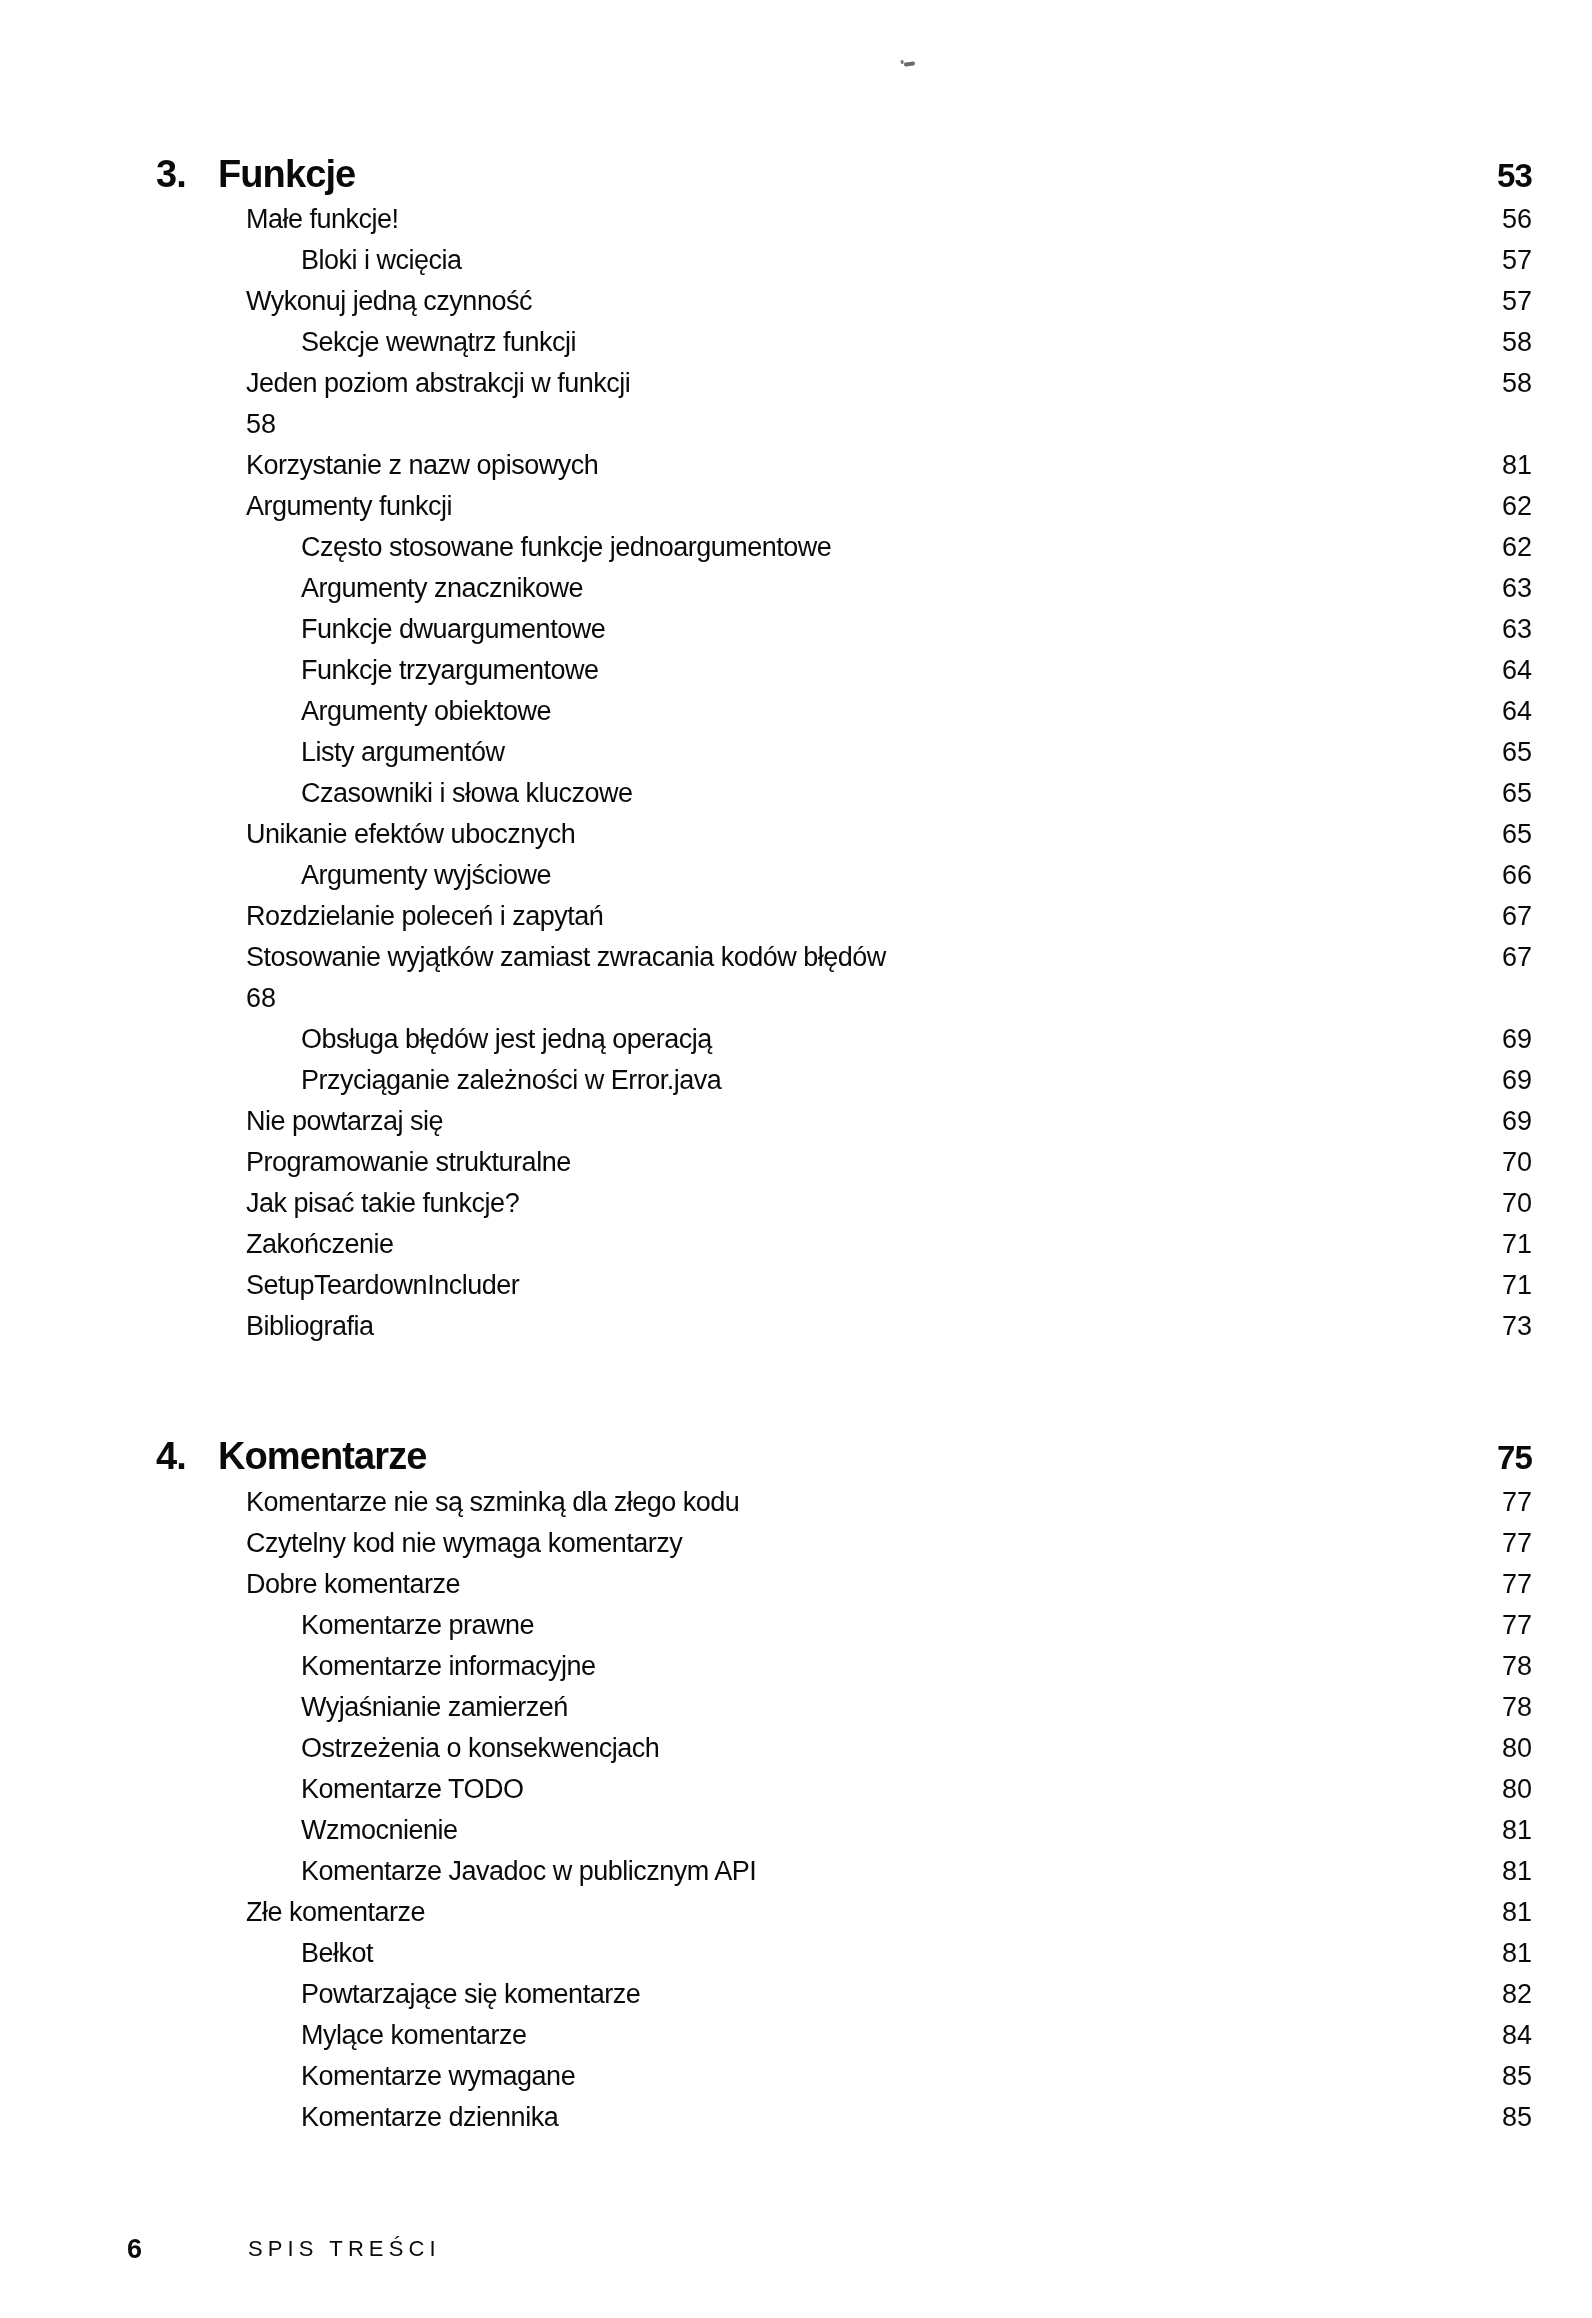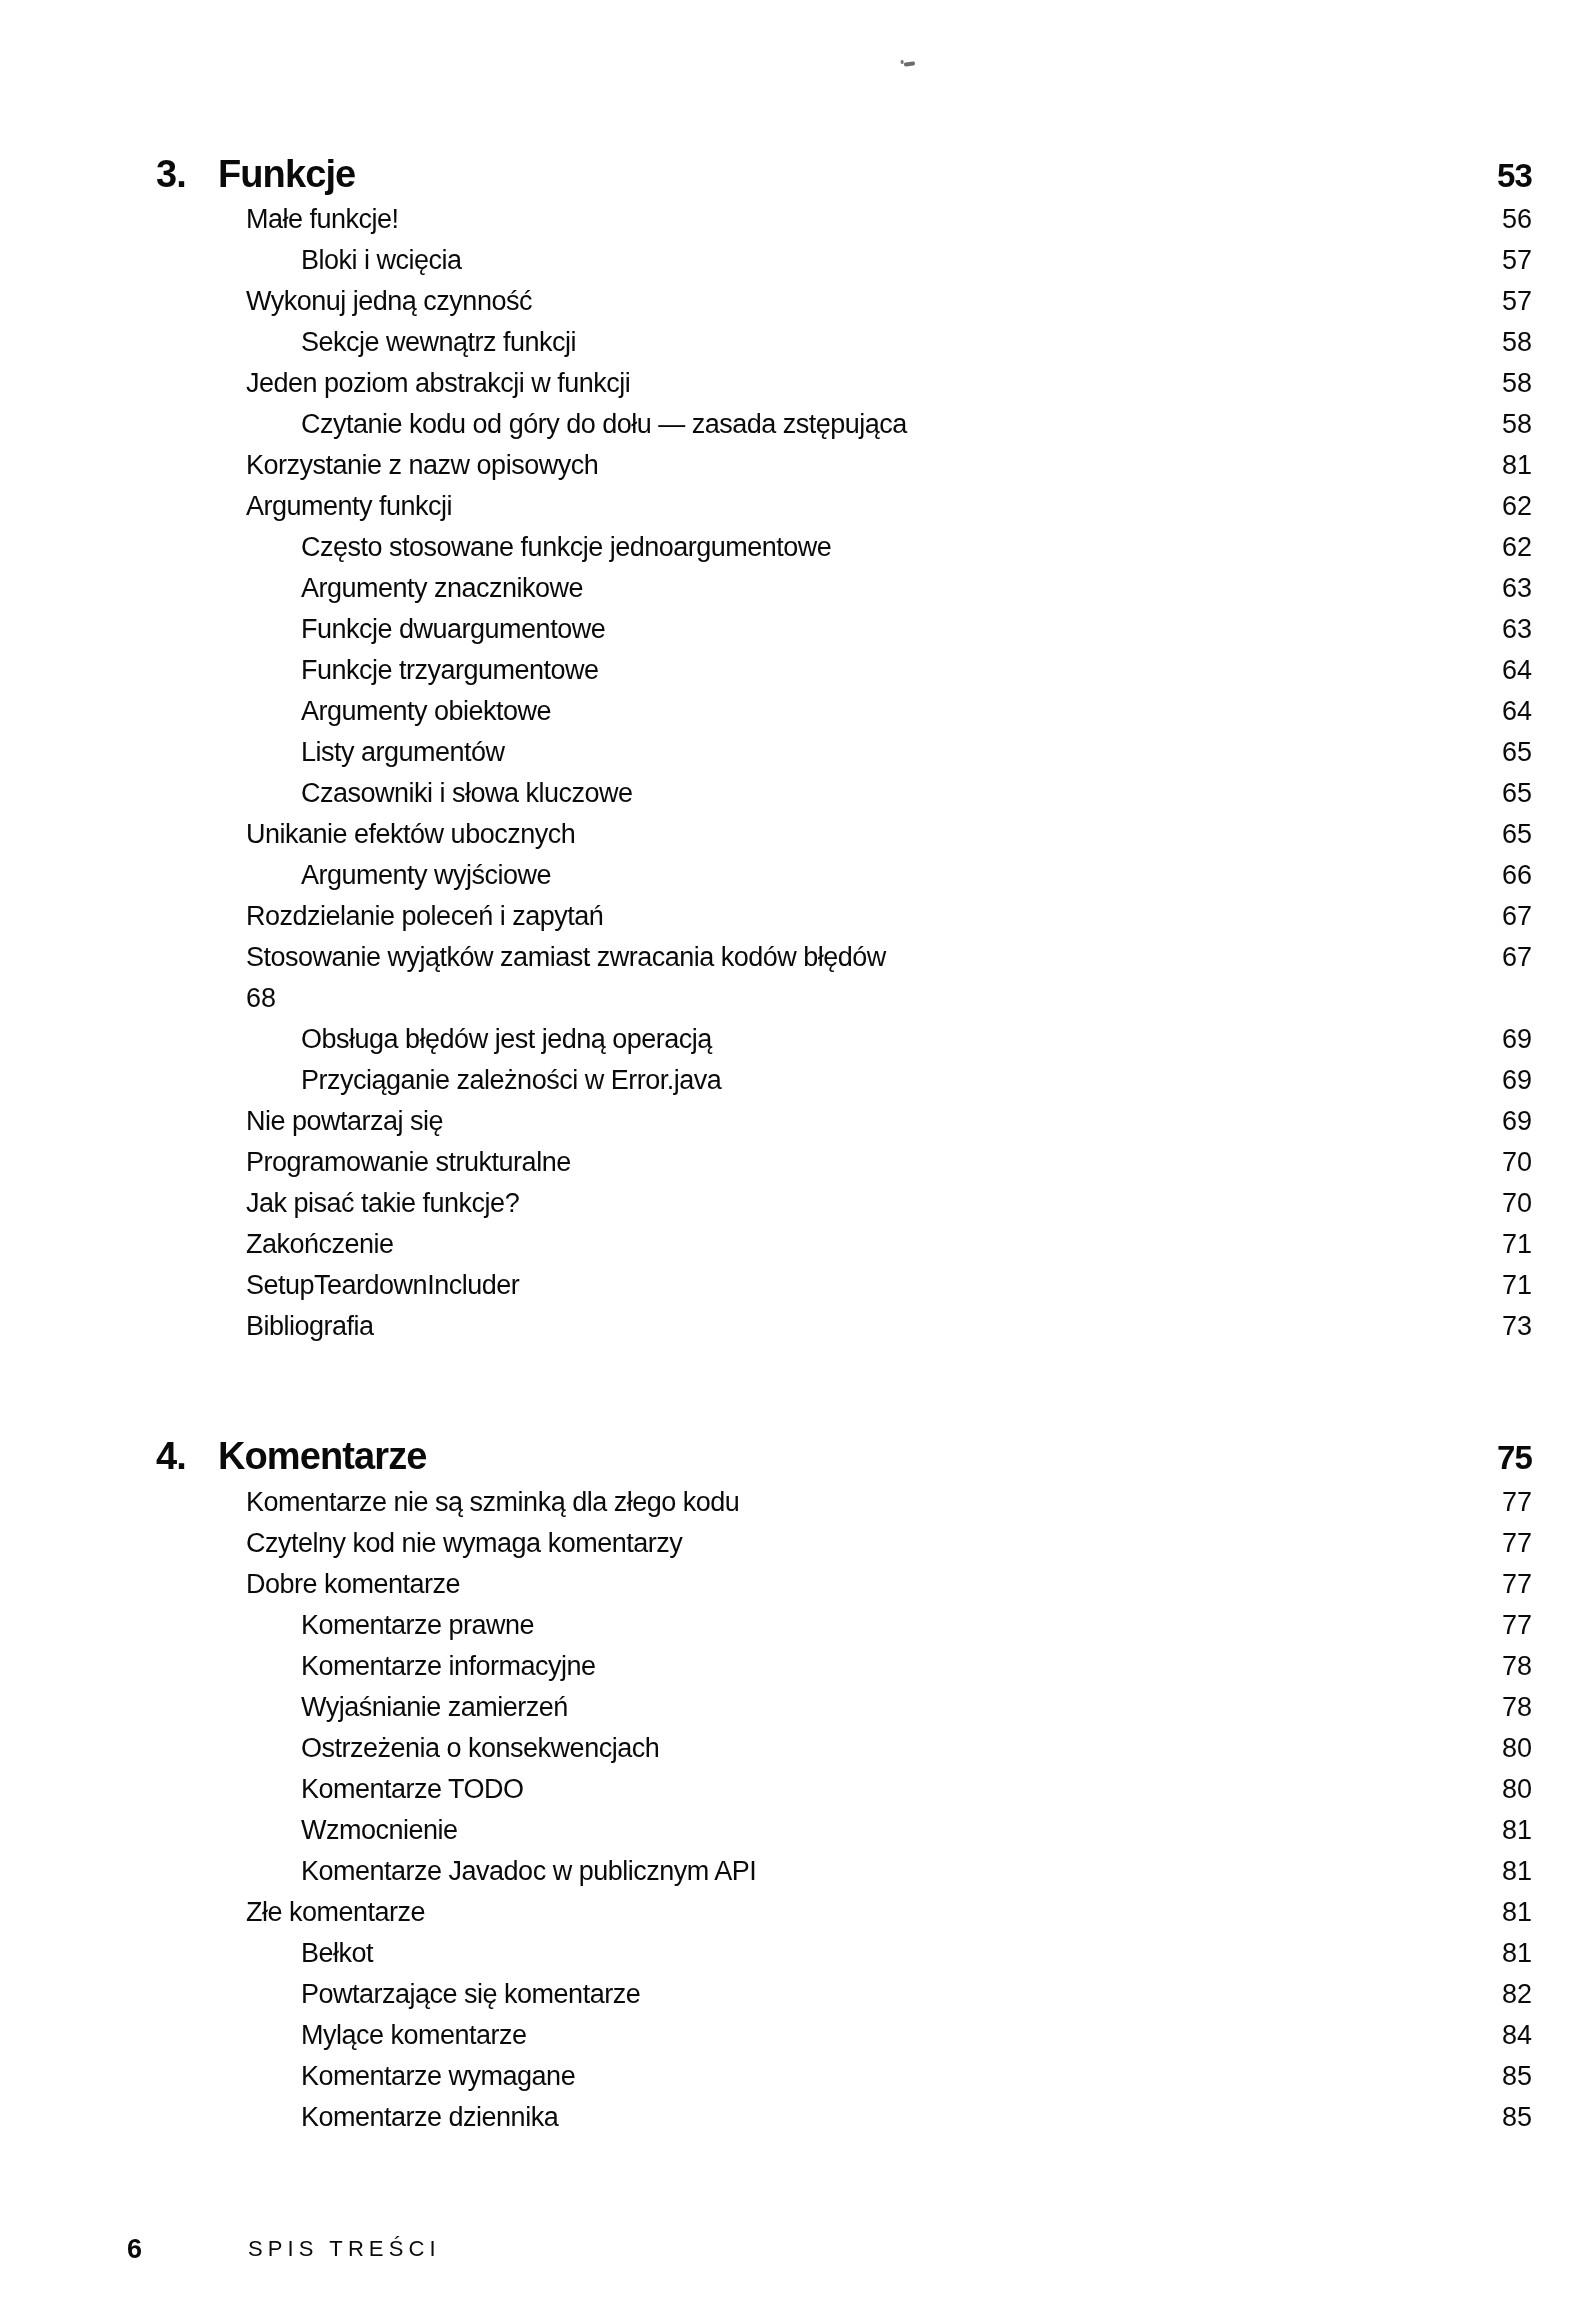--- a/index.html
+++ b/index.html
@@ -140,21 +140,20 @@
     </div>
     <div class="entry level-2">
       <span class="entry-title">Sekcje wewnątrz funkcji</span>
       <span class="entry-page">58</span>
     </div>
     <div class="entry level-1">
       <span class="entry-title">Jeden poziom abstrakcji w funkcji</span>
       <span class="entry-page">58</span>
     </div>
     <div class="entry level-2">
-      <span class="entry-title">Czytanie kodu od góry do dołu — zasada zstępująca</span>
       <span class="entry-page">58</span>
     </div>
     <div class="entry level-1">
       <span class="entry-title">Korzystanie z nazw opisowych</span>
       <span class="entry-page">81</span>
     </div>
     <div class="entry level-1">
       <span class="entry-title">Argumenty funkcji</span>
       <span class="entry-page">62</span>
     </div>

